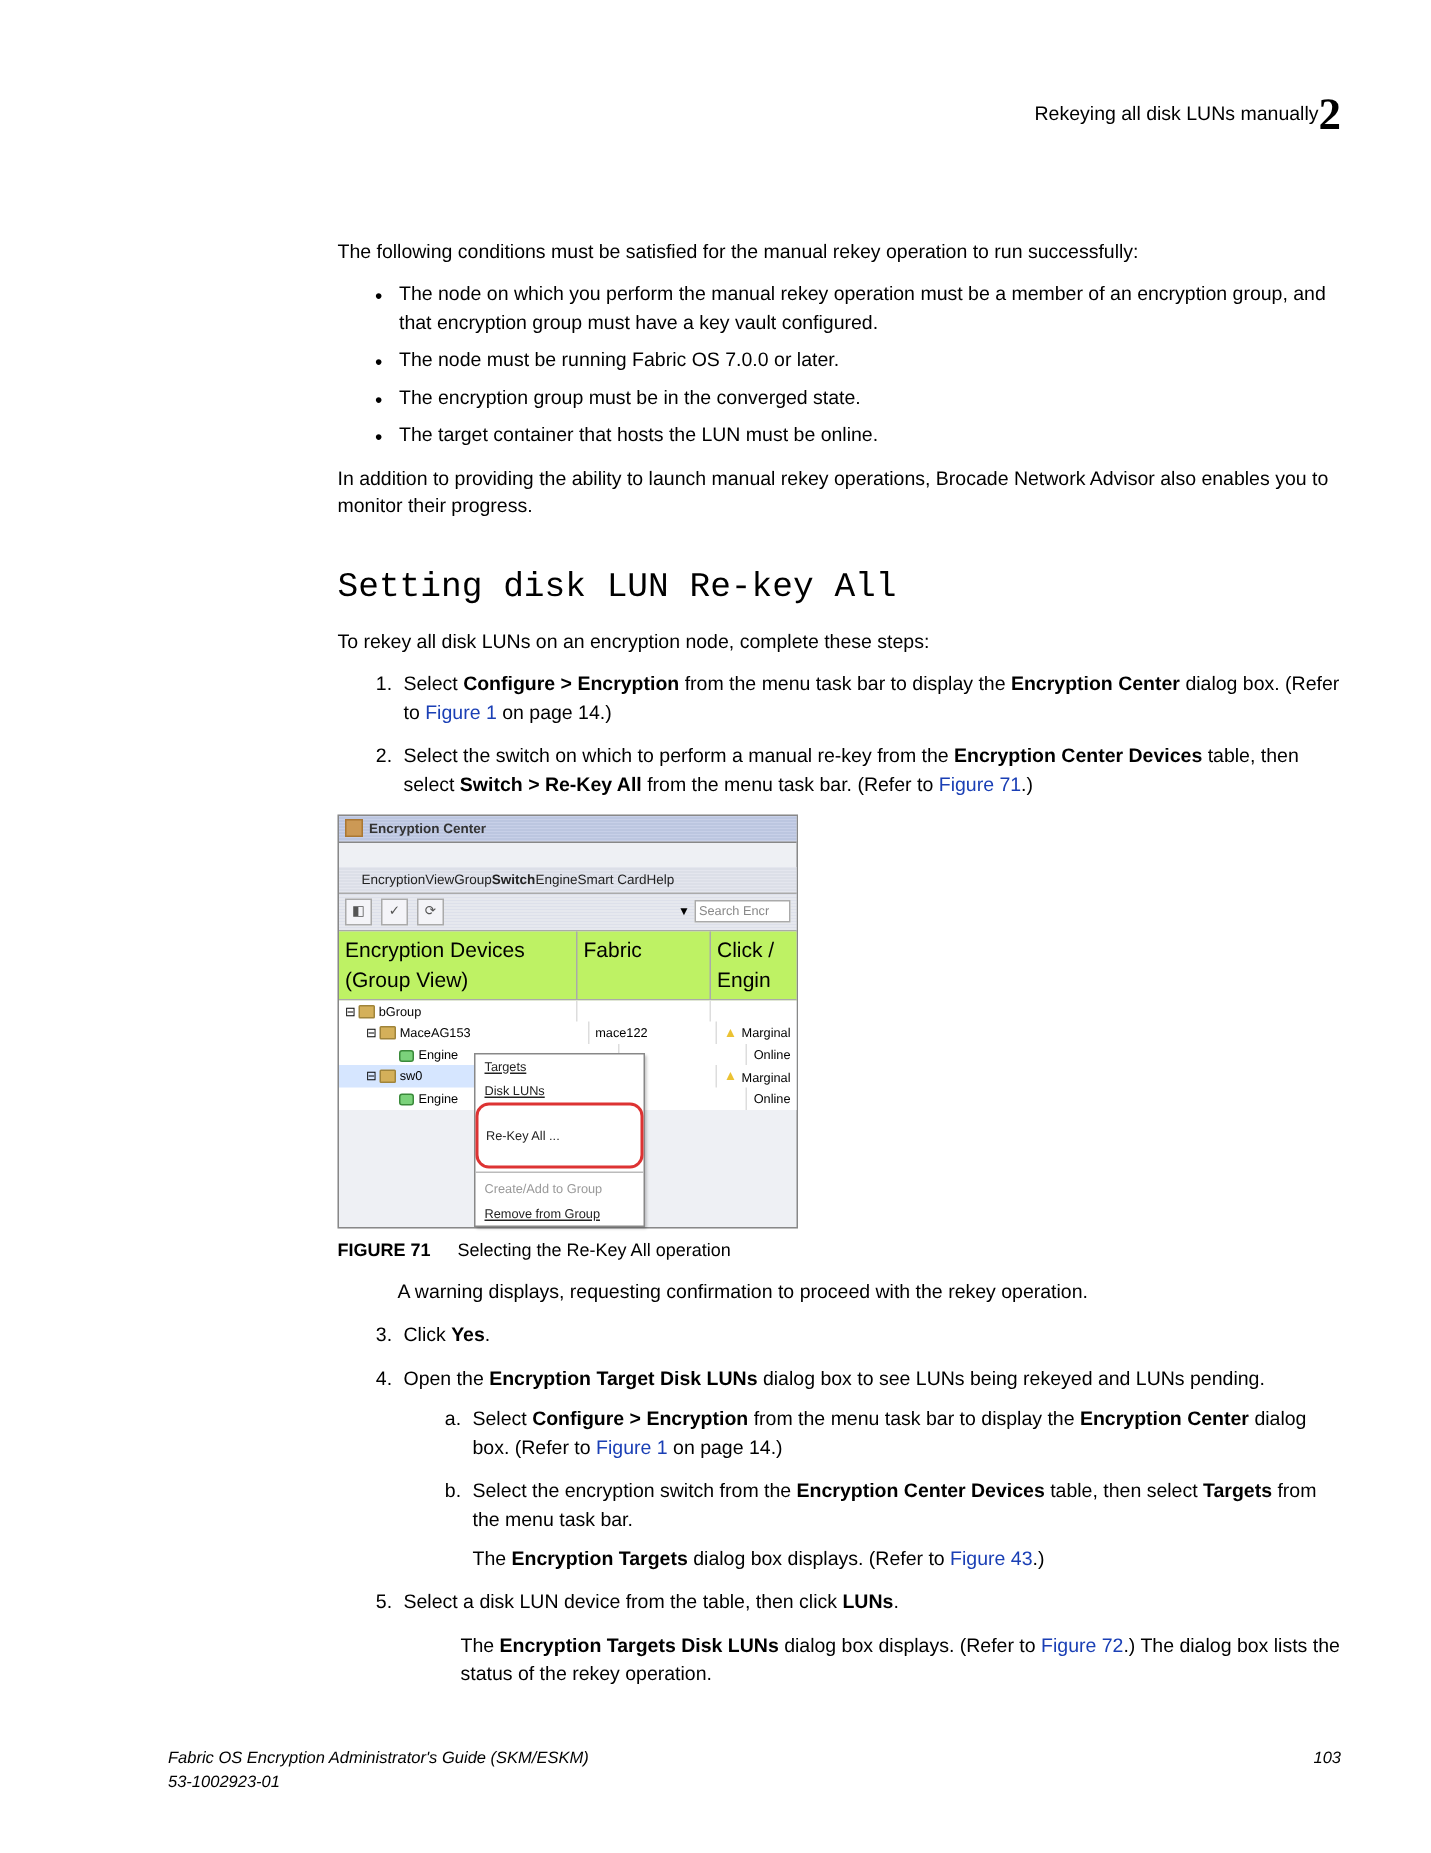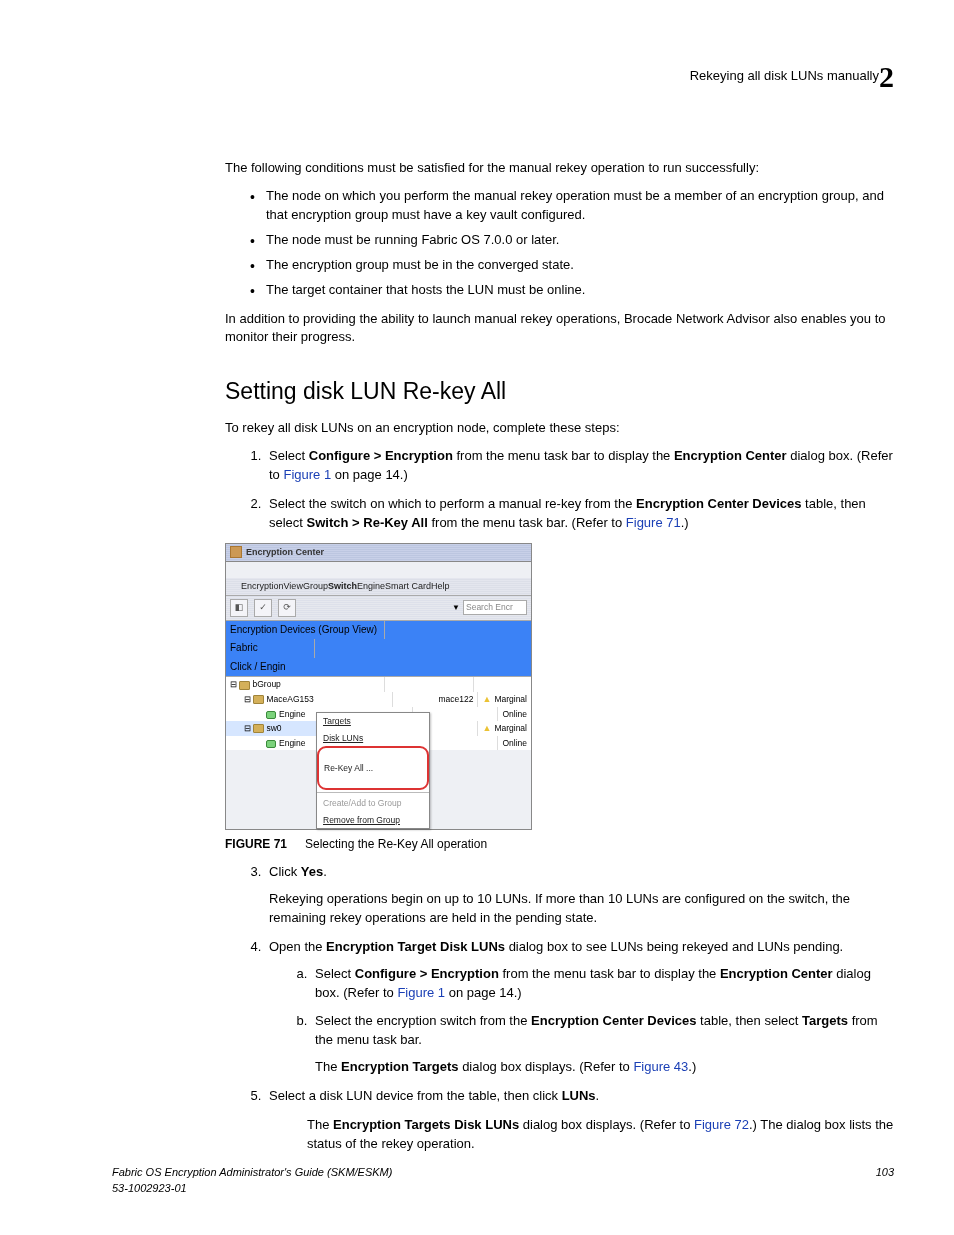--- a/index.html
+++ b/index.html
@@ -42,21 +42,21 @@
     margin-bottom: 6px;
   }
   ul.bullets li::before {
     content: "•";
     position: absolute;
     left: 0;
     top: 0;
     font-size: 14px;
   }
   h2.section-title {
-    font-family: Liberation Sans, sans-serif;
+    font-family: Liberation Mono, monospace;
     font-weight: normal;
     font-size: 23px;
     margin: 28px 0 10px 0;
   }
   ol.steps {
     list-style: decimal;
     padding-left: 40px;
     margin: 8px 0 10px 0;
   }
   ol.steps > li { margin-bottom: 10px; padding-left: 4px; }
@@ -132,31 +132,30 @@
     background: #fff;
     font-size: 8.5px;
     color: #888;
     padding: 0 2px;
     overflow: hidden;
     white-space: nowrap;
   }
   .head-row {
     display: flex;
     border-bottom: 1px solid #aaa;
-    background: #3b82f6;
-    font-size: 10px;
-    flex-direction: column;
+    background: #bef264;
+    font-size: 14px;
   }
   .head-row .c1 { width: 150px; padding: 2px 4px; border-right: 1px solid #aaa; }
   .head-row .c2 { width: 80px; padding: 2px 4px; border-right: 1px solid #aaa; }
   .head-row .c3 { flex: 1; padding: 2px 4px; }
   .body-rows { background: #fff; }
   .row { display: flex; font-size: 8.5px; }
   .row .c1 { width: 150px; padding: 1px 4px; border-right: 1px solid #ddd; white-space: nowrap; }
-  .row .c2 { width: 80px; padding: 1px 4px; border-right: 1px solid #ddd; text-align: right; }
+  .row .c2 { width: 80px; padding: 1px 4px; border-right: 1px solid #ddd; }
   .row .c3 { flex: 1; padding: 1px 4px; display: flex; align-items: center; gap: 3px; }
   .row.sel .c1 { background: #d6e6ff; }
   .tri { color: #ebc233; font-size: 9px; }
   .gicon { display:inline-block; width:9px; height:7px; background:#d4b05a; border:1px solid #a0843a; border-radius:1px; margin-right:2px; vertical-align:middle;}
   .eicon { display:inline-block; width:8px; height:6px; background:#7bd27b; border:1px solid #3a8a3a; border-radius:2px; margin-right:3px; vertical-align:middle;}
   .popup {
     position: relative;
     left: 90px;
     top: -38px;
     width: 112px;
@@ -286,25 +285,25 @@
       <hr>
       <div class="itm dim">Create/Add to Group</div>
       <div class="itm">Remove from Group</div>
     </div>
   </div>
 
   <div class="fig-caption">
     <span class="lbl">FIGURE 71</span><span>Selecting the Re-Key All operation</span>
   </div>
 
+  <p class="para indent">A warning displays, requesting confirmation to proceed with the rekey operation.</p>
 
   <ol class="steps" start="3">
     <li>
       <span>Click </span><span class="b">Yes</span><span>.</span>
-      <p class="para" style="margin-top:8px;">Rekeying operations begin on up to 10 LUNs. If more than 10 LUNs are configured on the switch, the remaining rekey operations are held in the pending state.</p>
     </li>
     <li>
       <span>Open the </span><span class="b">Encryption Target Disk LUNs</span><span> dialog box to see LUNs being rekeyed and LUNs pending.</span>
       <ol class="sub">
         <li>
           <span>Select </span><span class="b">Configure &gt; Encryption</span><span> from the menu task bar to display the </span><span class="b">Encryption Center</span><span> dialog box. (Refer to </span><span class="link">Figure 1</span><span> on page 14.)</span>
         </li>
         <li>
           <span>Select the encryption switch from the </span><span class="b">Encryption Center Devices</span><span> table, then select </span><span class="b">Targets</span><span> from the menu task bar.</span>
           <p class="para" style="margin-top:8px;">

